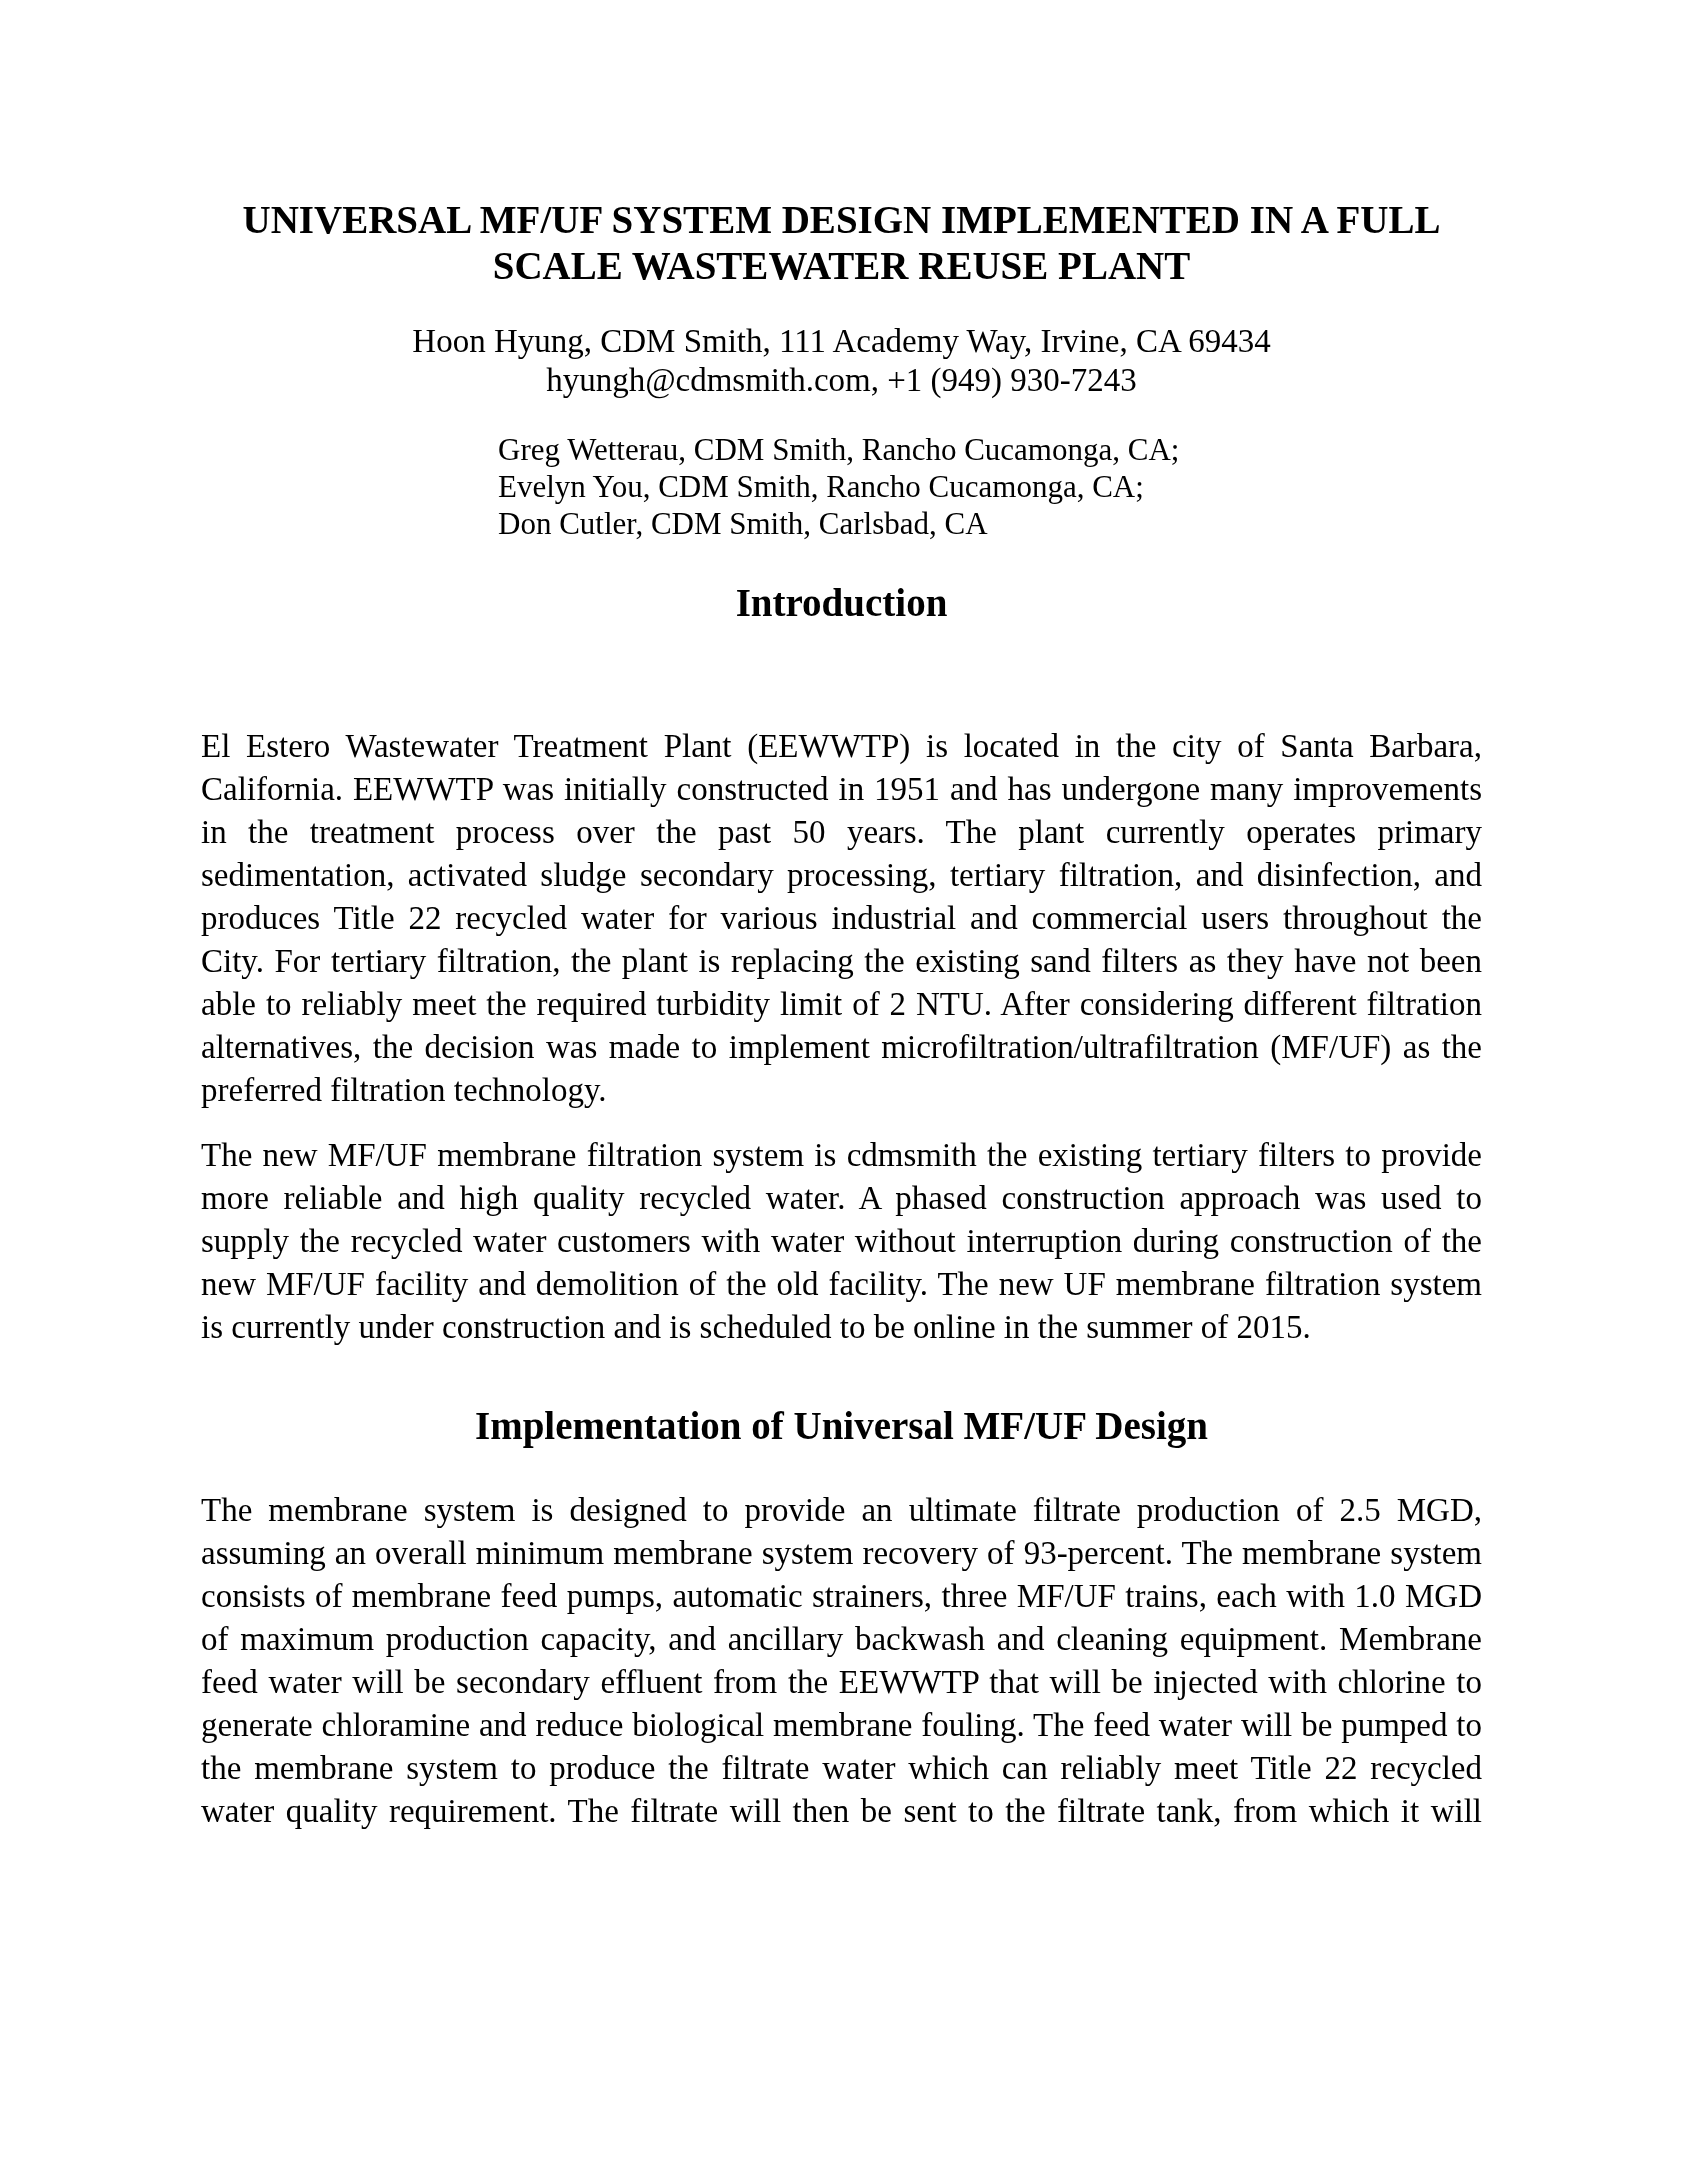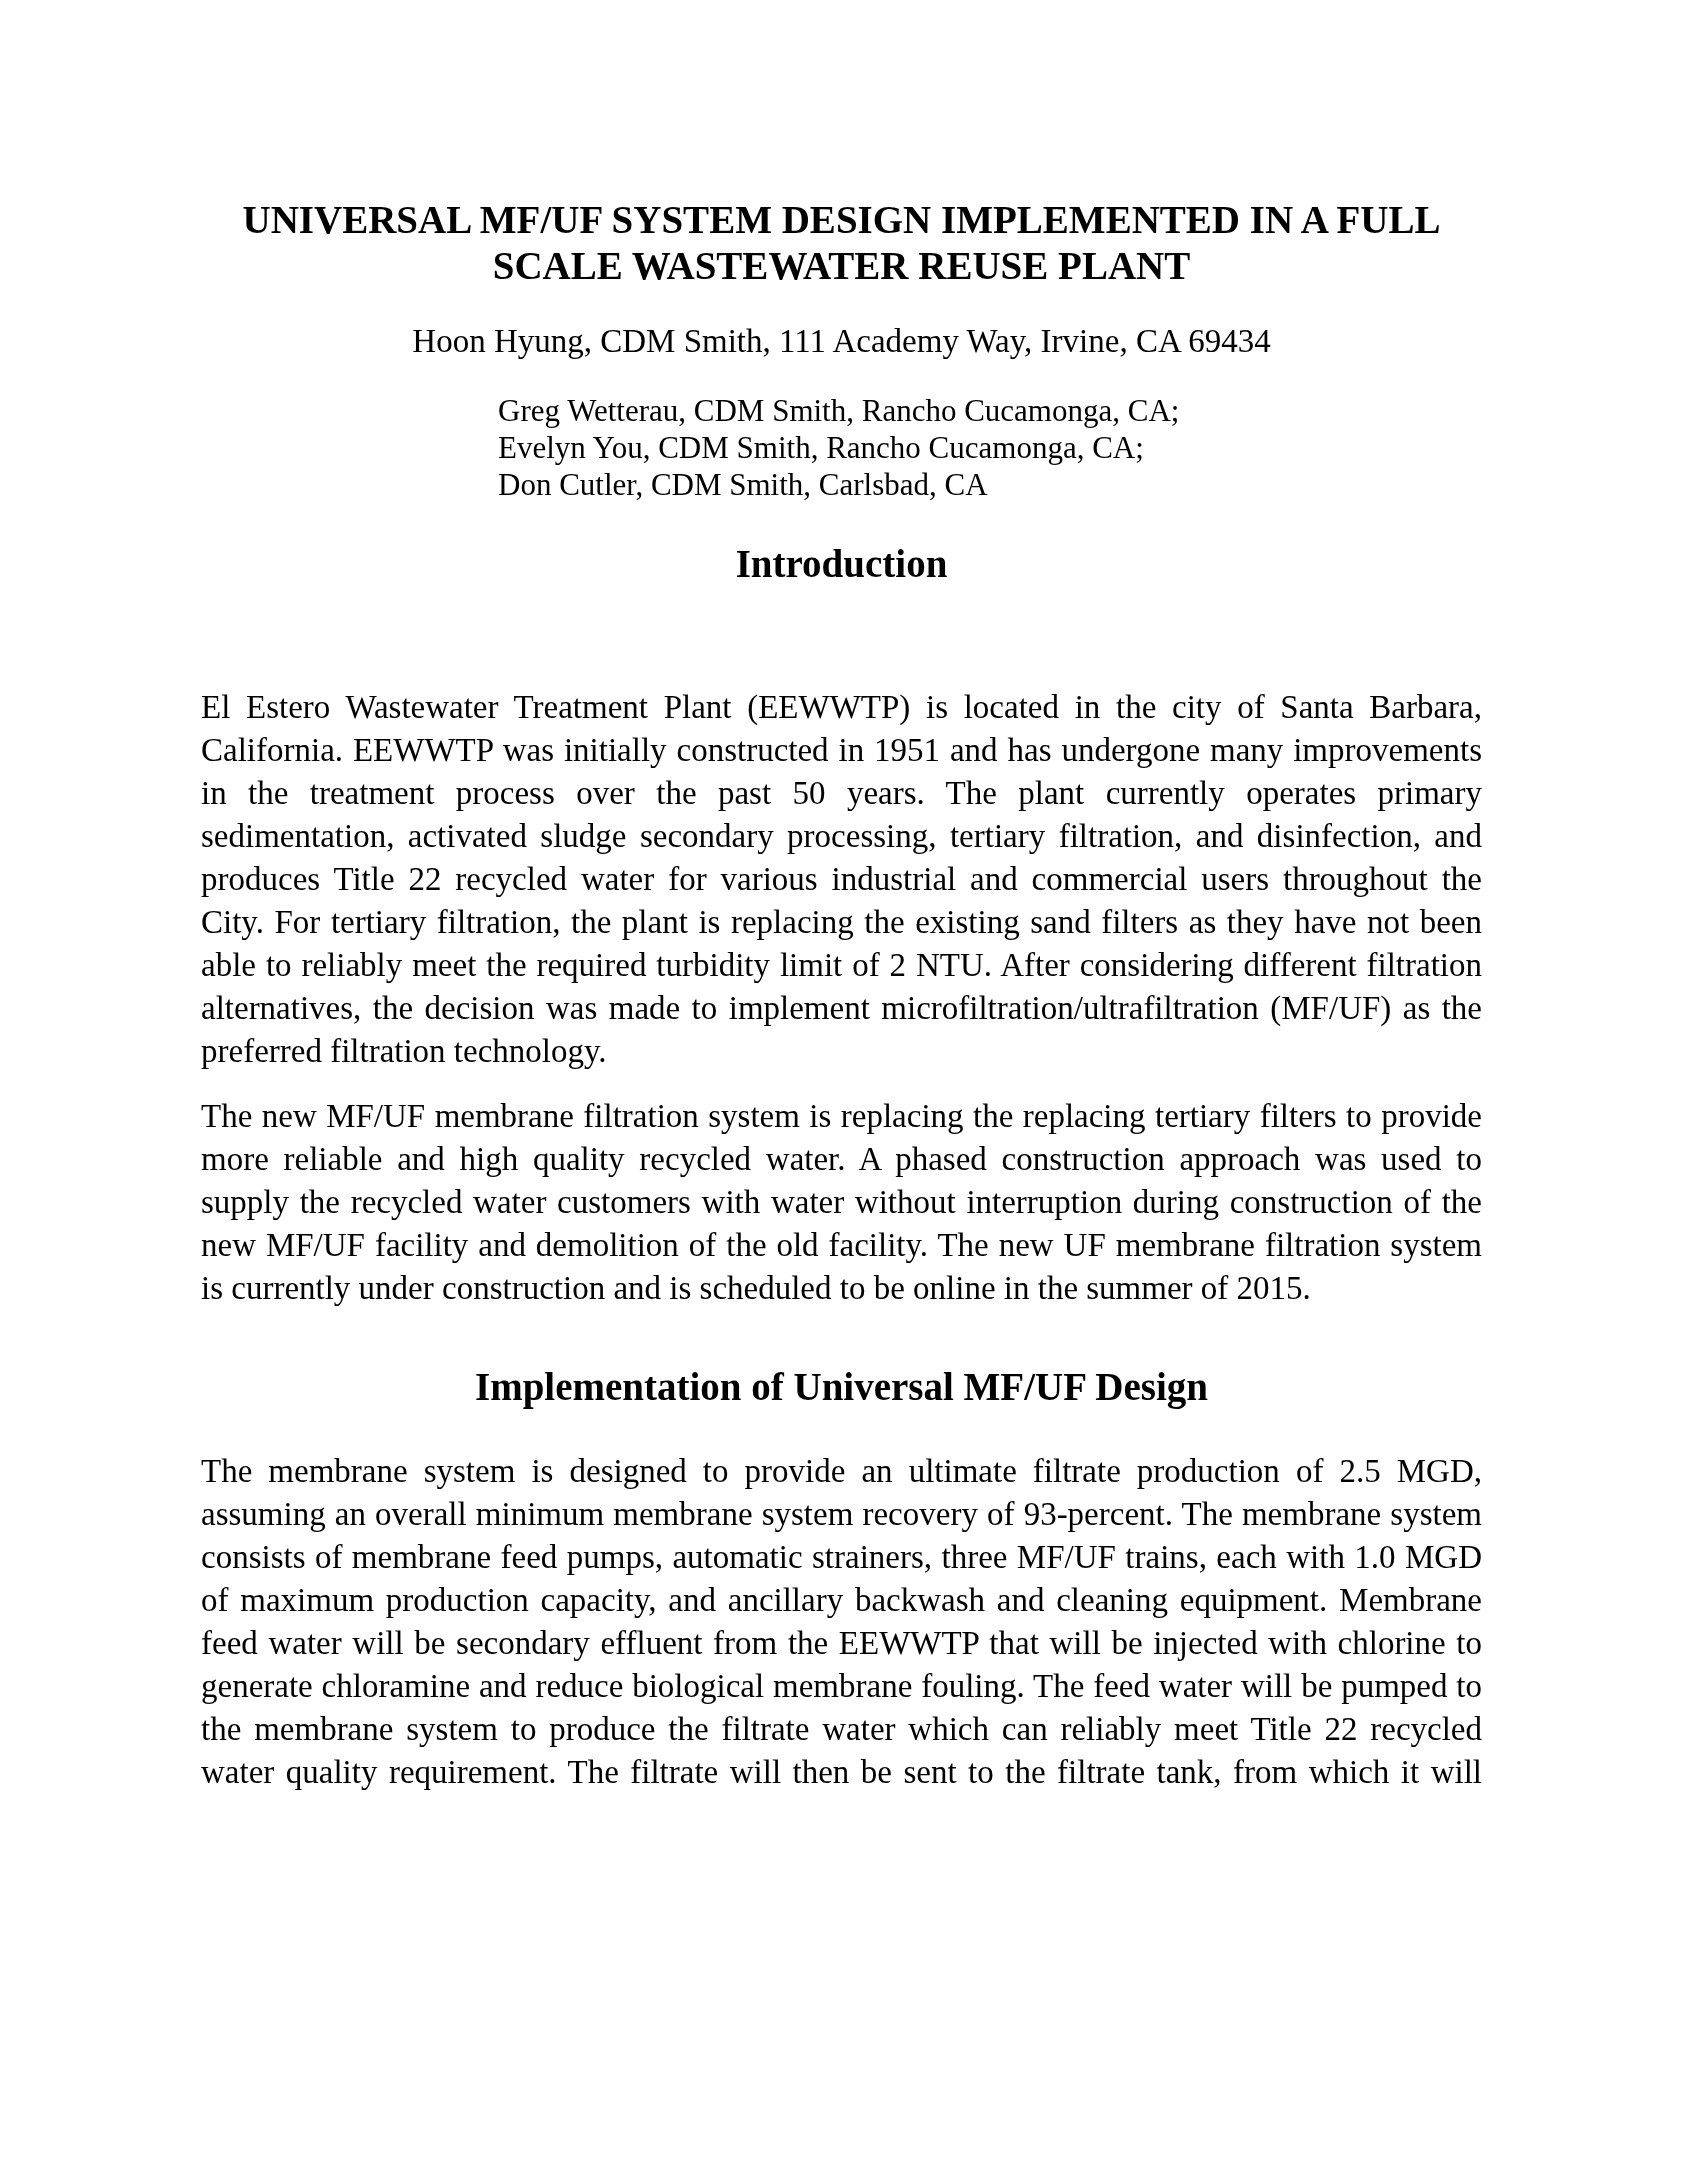--- a/index.html
+++ b/index.html
@@ -81,20 +81,21 @@
 <div class="sheet">
   <div class="content">
 
     <div class="doc-title">
       <div>UNIVERSAL MF/UF SYSTEM DESIGN IMPLEMENTED IN A FULL</div>
       <div>SCALE WASTEWATER REUSE PLANT</div>
     </div>
 
     <div class="contact-block">
       <div>Hoon Hyung, CDM Smith, 111 Academy Way, Irvine, CA 69434</div>
+      <div>hyungh@cdmsmith.com, +1 (949) 930-7243</div>
     </div>
 
     <div class="coauthor-block">
       <div>Greg Wetterau, CDM Smith, Rancho Cucamonga, CA;</div>
       <div>Evelyn You, CDM Smith, Rancho Cucamonga, CA;</div>
       <div>Don Cutler, CDM Smith, Carlsbad, CA</div>
     </div>
 
     <div id="heading-introduction" class="section-heading">Introduction</div>
 
@@ -104,21 +105,21 @@
       <div class="jline">in the treatment process over the past 50 years.  The plant currently operates primary</div>
       <div class="jline">sedimentation, activated sludge secondary processing, tertiary filtration, and disinfection, and</div>
       <div class="jline">produces Title 22 recycled water for various industrial and commercial users throughout the</div>
       <div class="jline">City. For tertiary filtration, the plant is replacing the existing sand filters as they have not been</div>
       <div class="jline">able to reliably meet the required turbidity limit of 2 NTU. After considering different filtration</div>
       <div class="jline">alternatives, the decision was made to implement microfiltration/ultrafiltration (MF/UF) as the</div>
       <div class="lline">preferred filtration technology.</div>
     </div>
 
     <div id="para-intro-2" class="para">
-      <div class="jline">The new MF/UF membrane filtration system is replacing the replacing tertiary filters to provide</div>
+      <div class="jline">The new MF/UF membrane filtration system is cdmsmith the existing tertiary filters to provide</div>
       <div class="jline">more reliable and high quality recycled water. A phased construction approach was used to</div>
       <div class="jline">supply the recycled water customers with water without interruption during construction of the</div>
       <div class="jline">new MF/UF facility and demolition of the old facility. The new UF membrane filtration system</div>
       <div class="lline">is currently under construction and is scheduled to be online in the summer of 2015.</div>
     </div>
 
     <div id="heading-implementation" class="section-heading">Implementation of Universal MF/UF Design</div>
 
     <div id="para-impl-1" class="para">
       <div class="jline">The membrane system is designed to provide an ultimate filtrate production of 2.5 MGD,</div>

